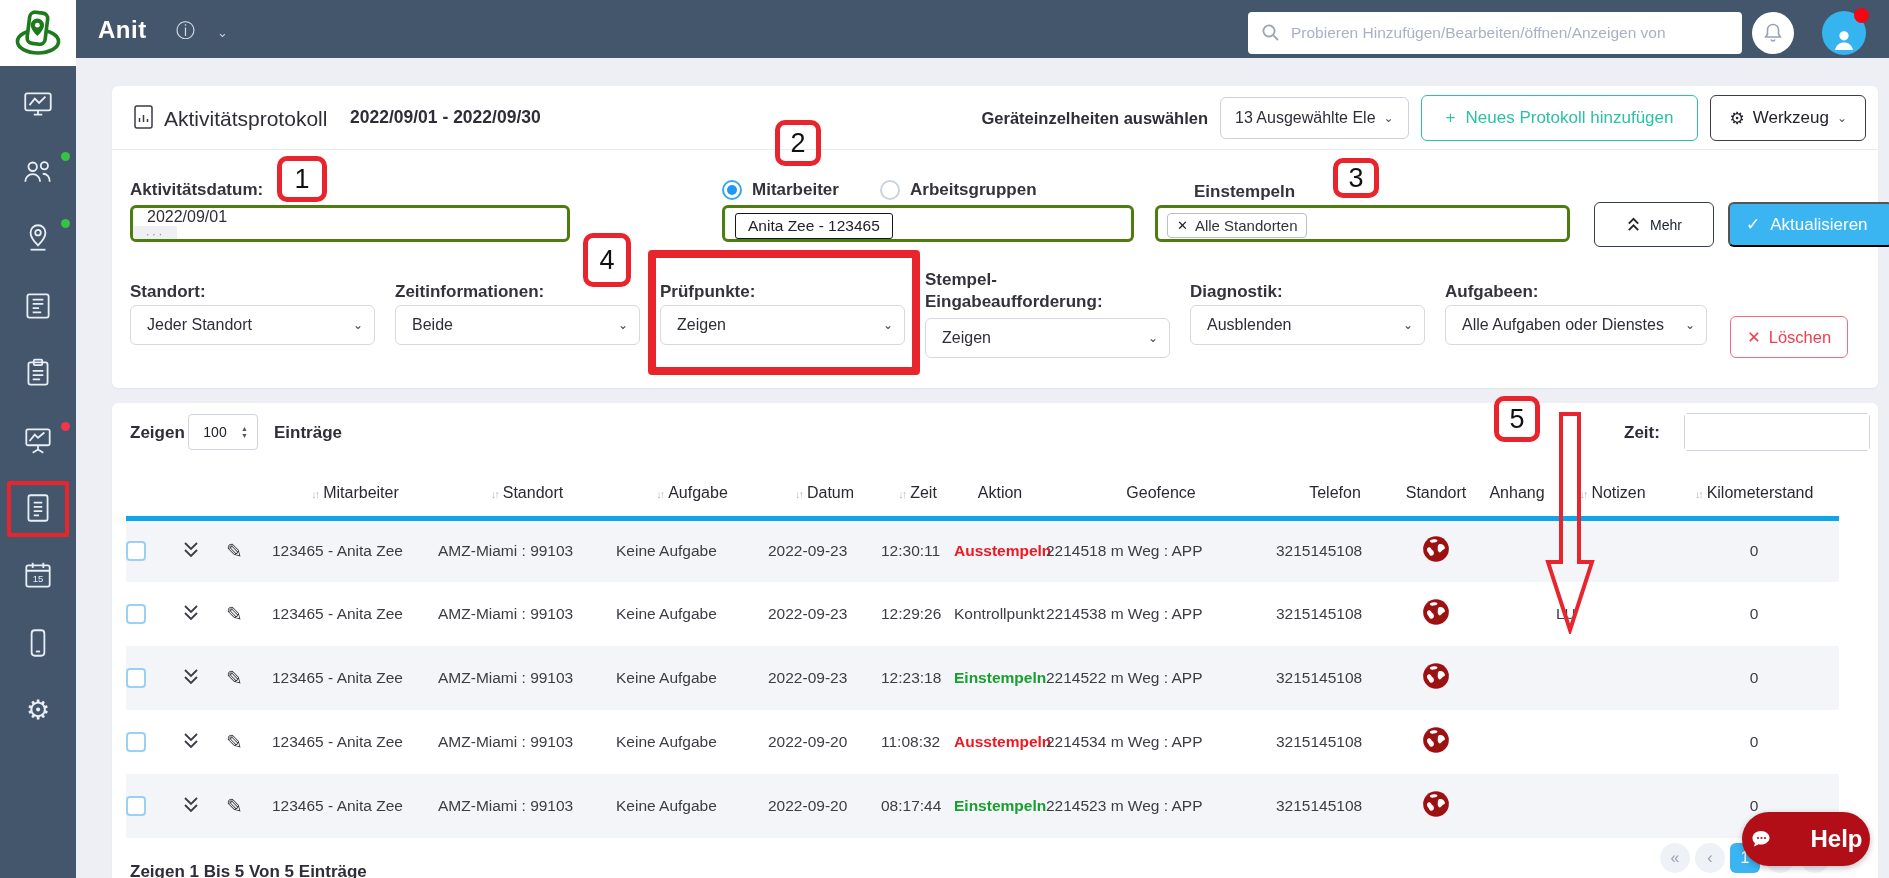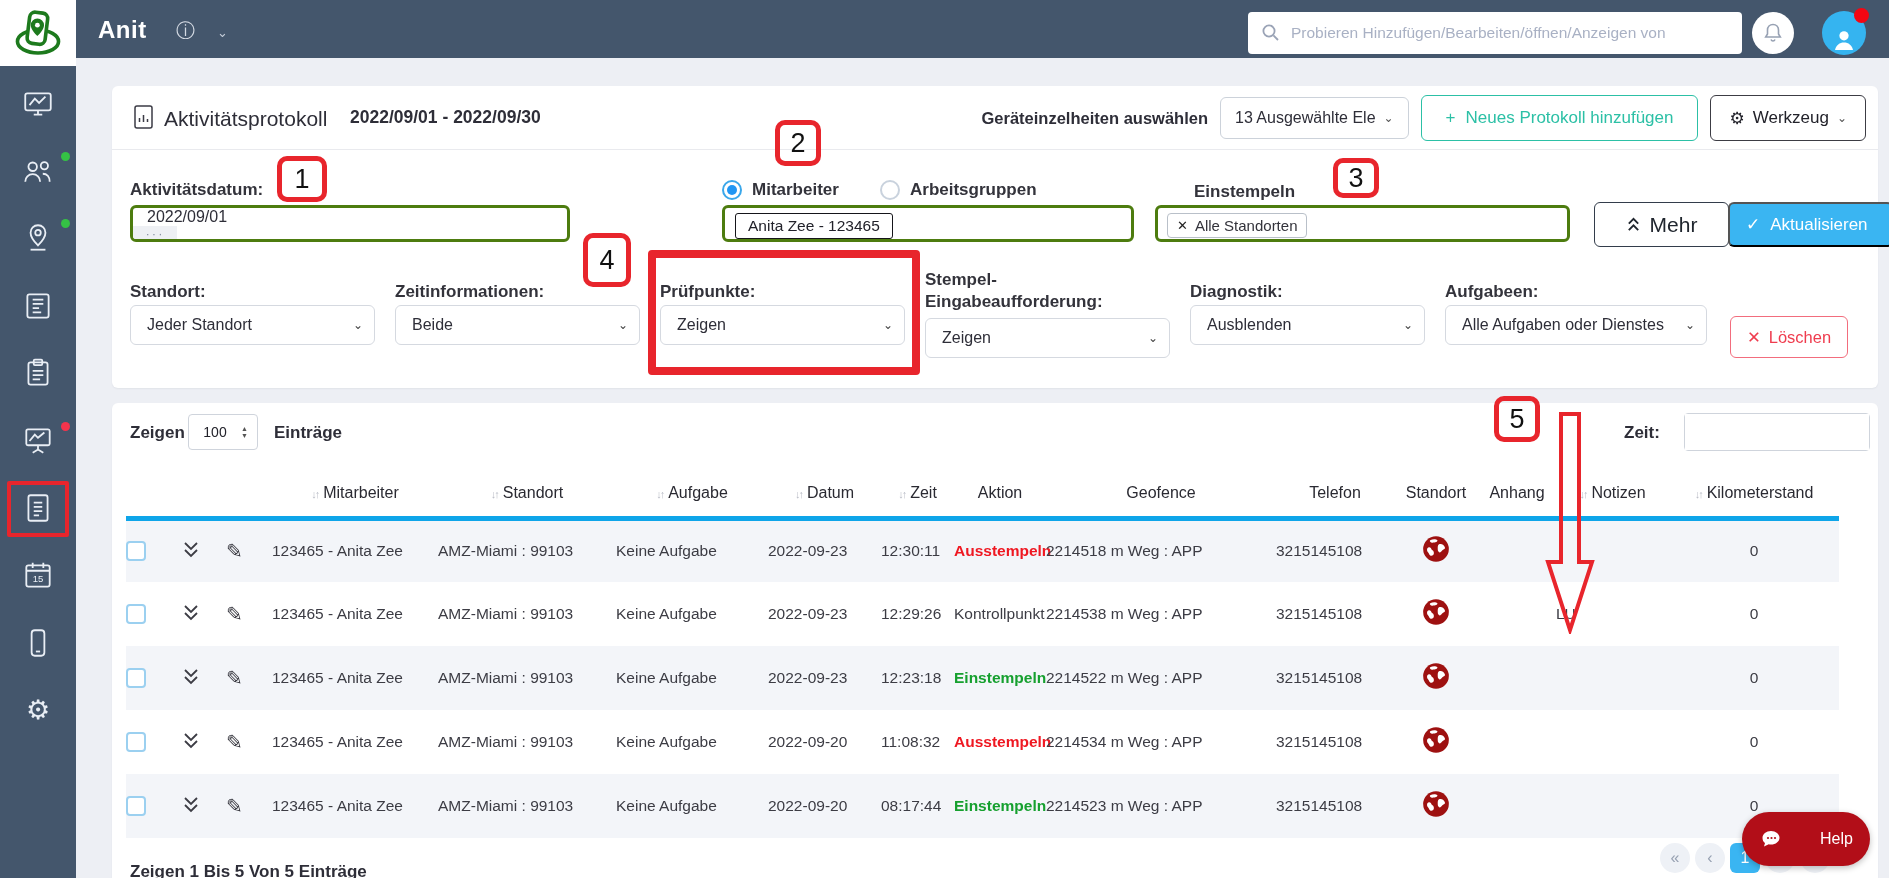--- a/index.html
+++ b/index.html
@@ -53,21 +53,21 @@
   .date-cell { flex:1; display:flex; align-items:center; padding-left:14px; font-size:16px; color:#2e2e38; }
   .date-sep { width:44px; background:#eef0f4; color:#8a93a5; display:flex; align-items:center; justify-content:center; font-size:13px; letter-spacing:2px; }
   .radio-row { position:absolute; top:94px; display:flex; align-items:center; gap:10px; cursor:pointer; }
   .radio { width:20px; height:20px; border-radius:50%; border:2px solid #c9d2dd; background:#fff; position:relative; }
   .radio.sel { border-color:#3aa7ea; }
   .radio.sel::after { content:""; position:absolute; left:3px; top:3px; width:10px; height:10px; border-radius:50%; background:#2196f3; }
   .radio-lbl { font-size:17px; font-weight:bold; color:#33333b; }
   .chip-black { display:inline-flex; align-items:center; margin:5px 0 0 10px; border:1.5px solid #15151a; border-radius:3px; padding:3px 12px; font-size:15.5px; color:#22222a; }
   .chip-gray { display:inline-flex; align-items:center; gap:7px; margin:5px 0 0 9px; border:1px solid #b9c0c9; border-radius:4px; padding:3px 9px; font-size:15px; color:#33333b; cursor:pointer; }
   .chip-x { font-size:13px; color:#222; }
-  .btn-mehr { position:absolute; left:1482px; top:116px; width:135px; height:45px; border:1.5px solid #333d4b; border-radius:6px; background:#fff; display:flex; align-items:center; justify-content:center; gap:9px; font-size:21px; color:#20262e; cursor:pointer; }
+  .btn-mehr { position:absolute; left:1482px; top:116px; width:120px; height:45px; border:1.5px solid #333d4b; border-radius:6px; background:#fff; display:flex; align-items:center; justify-content:center; gap:9px; font-size:14px; color:#20262e; cursor:pointer; }
   .btn-update { position:absolute; left:1616px; top:116px; width:165px; height:45px; background:#3ab5f2; border-radius:6px; color:#fff; font-size:17px; display:flex; align-items:center; gap:10px; padding-left:16px; cursor:pointer; white-space:nowrap; overflow:hidden; }
   .dropdown { position:absolute; height:40px; border:1px solid #d5d9e0; border-radius:6px; background:#fff; display:flex; align-items:center; padding:0 30px 0 16px; font-size:16px; color:#2e2e38; cursor:pointer; white-space:nowrap; overflow:hidden; }
   .dropdown .dd-chev { position:absolute; right:11px; font-size:12px; color:#444; }
   .btn-clear { position:absolute; left:1618px; top:230px; width:118px; height:42px; border:1px solid #f26d7d; border-radius:6px; color:#ef3c4e; background:#fff; font-size:16.5px; display:flex; align-items:center; justify-content:center; gap:8px; cursor:pointer; }
 
   
   .ctl-lbl { position:absolute; font-size:17px; color:#2e2e38; font-weight:bold; }
   .stepper { position:absolute; left:76px; top:11px; width:70px; height:36px; border:1px solid #cfd4dc; border-radius:4px; display:flex; align-items:center; cursor:pointer; }
   .stepper .num { flex:1; text-align:center; font-size:14px; color:#22222a; }
   .stepper .arrows { width:16px; font-size:7px; color:#555; line-height:1.05; text-align:left; }
@@ -81,21 +81,21 @@
   .sort-g { font-size:11px; color:#b9bcc6; letter-spacing:-2px; margin-right:5px; }
   .cbx { width:20px; height:20px; border:2px solid #9bd0f0; border-radius:4px; background:#fff; cursor:pointer; }
   .pencil { font-size:20px; color:#3a3a42; cursor:pointer; }
   .c-center { text-align:center; }
   .foot-lbl { position:absolute; left:18px; top:459px; font-size:17px; color:#2e2e38; font-weight:bold; white-space:nowrap; }
   .pager { position:absolute; left:1548px; top:440px; display:flex; gap:5px; }
   .page-it { width:30px; height:30px; border-radius:50%; background:#eef1f6; color:#97a1b2; font-size:16px; display:flex; align-items:center; justify-content:center; cursor:pointer; }
   .page-it.active { background:#3ab5f2; color:#fff; border-radius:6px; }
 
   .help-btn { position:absolute; left:1742px; top:812px; width:128px; height:54px; border-radius:28px; background:#b20e18; z-index:20; display:flex; align-items:center; justify-content:center; gap:9px; cursor:pointer; box-shadow:0 2px 6px rgba(0,0,0,.25); }
-  .help-btn span { color:#fff; font-size:16px; font-weight:normal;margin-left:28px; }
+  .help-btn span { color:#fff; font-size:24px; font-weight:bold;margin-left:28px; }
 
   
   .ann { position:absolute; z-index:30; pointer-events:none; }
   .ann-box { border:5px solid #e8252c; border-radius:10px; display:flex; align-items:center; justify-content:center; font-size:27px; color:#111; background:transparent; }
   .ann-rect { border:8px solid #e8252c; border-radius:4px; background:transparent; }
 </style>
 </head>
 <body>
 
 <div class="app">

